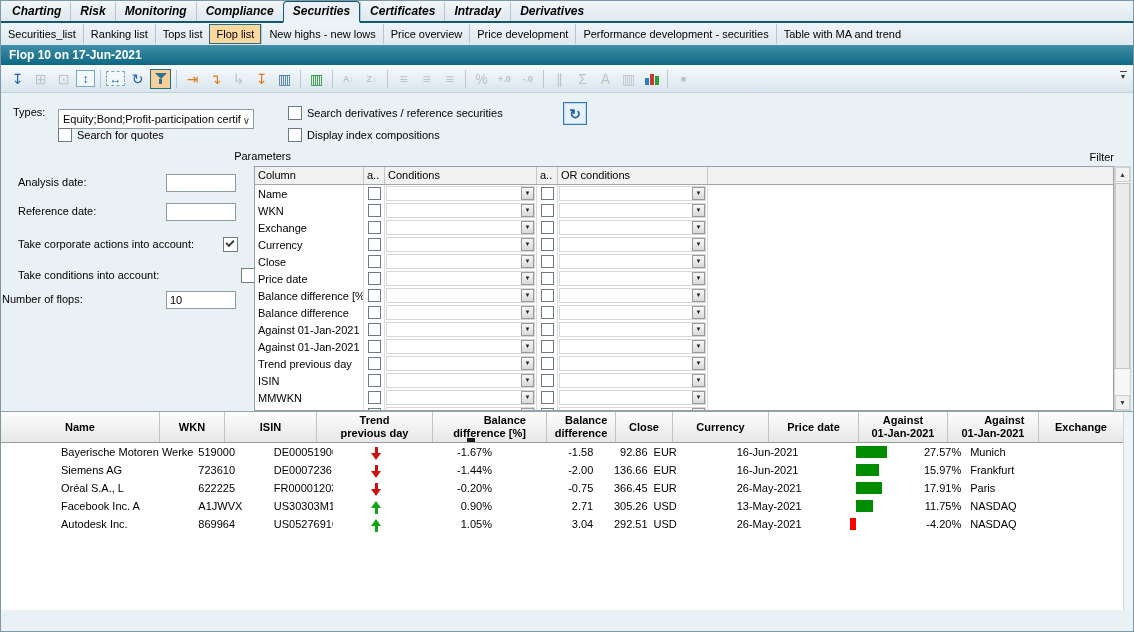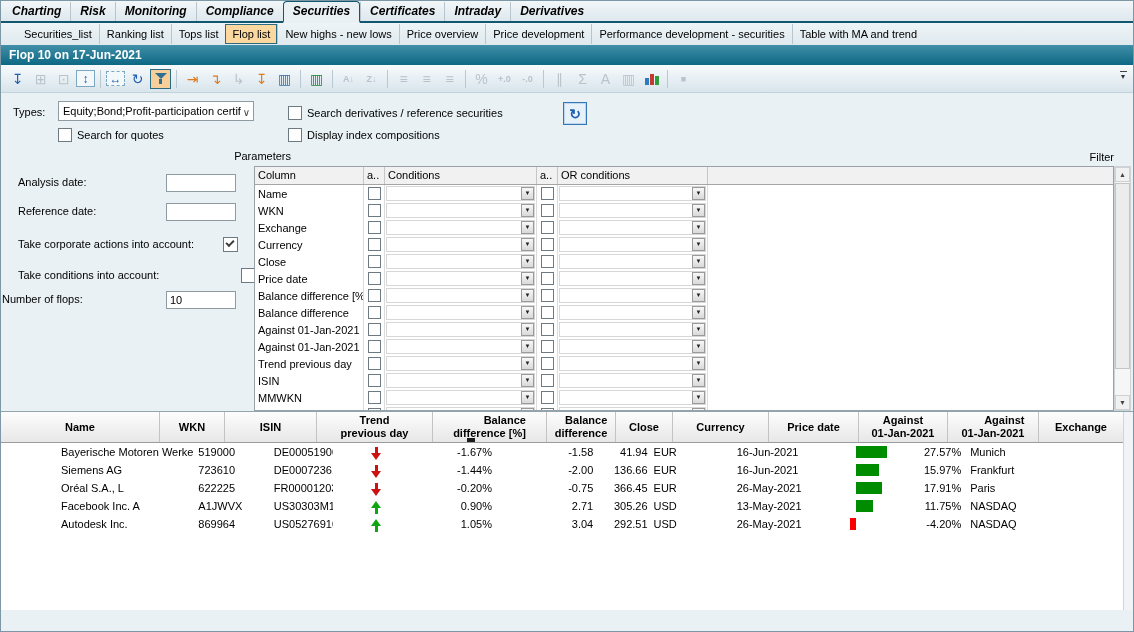--- a/index.html
+++ b/index.html
@@ -11,21 +11,21 @@
   .tabs1{position:absolute;left:0;top:0;width:100%;height:22px;box-sizing:border-box;
     background:linear-gradient(#f2f6f8,#dde8ee);border-bottom:2px solid #11586f;
     display:flex;align-items:flex-end;padding-left:2px;}
   .t1{font-weight:bold;font-size:12px;line-height:19px;padding:0 9px;border-left:1px solid #b9c5cc;white-space:nowrap;font-style:italic;}
   .t1:first-child{border-left:none;}
   .t1.selected{background:#e9f1f5;border:1px solid #11586f;border-bottom:2px solid #e9f1f5;
     margin-bottom:-2px;border-radius:4px 4px 0 0;line-height:19px;}
 
   
   .tabs2{position:absolute;left:0;top:22px;width:100%;height:22px;box-sizing:border-box;
-    background:linear-gradient(#eef4f7,#dfe9ee);display:flex;align-items:center;padding-left:16px;}
+    background:linear-gradient(#eef4f7,#dfe9ee);display:flex;align-items:center;padding-left:0;}
   .t2{padding:0 7px;line-height:20px;border-left:1px solid #b9c5cc;white-space:nowrap;}
   .t2:first-child{border-left:none;}
   .t2.selected{background:#fbd8a0;border:1px solid #2b6b7f;line-height:18px;padding:0 6px;}
 
   
   .titlebar{position:absolute;left:0;top:44px;width:100%;height:20px;
     background:linear-gradient(#418fa8,#0d6884);color:#fff;font-weight:bold;font-size:12px;
     line-height:20px;padding-left:8px;box-sizing:border-box;}
 
   
@@ -47,21 +47,21 @@
   .bars-wrap i{width:4px;display:inline-block;}
   .bars-wrap .b1{height:7px;background:#2a7dc0;}
   .bars-wrap .b2{height:11px;background:#c43a2e;}
   .bars-wrap .b3{height:9px;background:#2d9e3a;}
   .tb-overflow{position:absolute;right:4px;top:6px;width:12px;text-align:center;font-size:8px;color:#333;line-height:7px;}
   .tb-overflow::before{content:'';display:block;width:7px;height:1px;background:#444;margin:0 auto 1px;}
 
   
   .content{position:absolute;left:0;top:92px;width:100%;height:318px;background:#e9f1f5;}
   .lbl{position:absolute;white-space:nowrap;}
-  .types-select{position:absolute;left:57px;top:8px;width:196px;height:20px;box-sizing:border-box;
+  .types-select{position:absolute;left:57px;top:16px;width:196px;height:20px;box-sizing:border-box;
     background:#fff;border:1px solid #8f9ba3;line-height:18px;padding:0 16px 0 4px;overflow:hidden;white-space:nowrap;}
   .types-chevron{position:absolute;right:3px;top:2px;font-size:10px;color:#444;}
   .cb{display:inline-block;width:12px;height:12px;background:#fff;border:1px solid #6e7a82;
     position:relative;vertical-align:middle;box-sizing:content-box;flex:none;}
   .cb.checked::after{content:"";position:absolute;left:2px;top:2px;width:6px;height:3px;
     border-left:2px solid #3c3c3c;border-bottom:2px solid #3c3c3c;transform:rotate(-45deg);}
   .cb-sm{width:11px;height:11px;}
   .cb-row{position:absolute;display:flex;align-items:center;gap:5px;}
   .refresh-btn{position:absolute;left:562px;top:9px;width:24px;height:23px;box-sizing:border-box;
     border:1px solid #3577b5;background:#e7f1fa;box-shadow:inset 0 0 0 1px #bcd7ee;color:#1f5fae;
@@ -579,21 +579,21 @@
     </div>
     <div class="rt-gutter"></div>
     <div class="rt-rows">
         <div class="r-row">
     <div class="rc c-name">Bayerische Motoren Werke AG</div>
     <div class="rc c-wkn">519000</div>
     <div class="rc c-isin">DE0005190003</div>
     <div class="rc c-trend"><span class="arrow down"><i class="stem"></i><i class="head"></i></span></div>
     <div class="rc c-bdp">-1.67%</div>
     <div class="rc c-bd">-1.58</div>
-    <div class="rc c-close">41.94</div>
+    <div class="rc c-close">92.86</div>
     <div class="rc c-cur">EUR</div>
     <div class="rc c-pdate">16-Jun-2021</div>
     <div class="rc c-abar">
             <i class="bar pos" style="width: 39.9765px; left: 45px;"></i>
           </div>
     <div class="rc c-apct">27.57%</div>
     <div class="rc c-exch">Munich</div>
   </div>
         <div class="r-row">
     <div class="rc c-name">Siemens AG</div>

